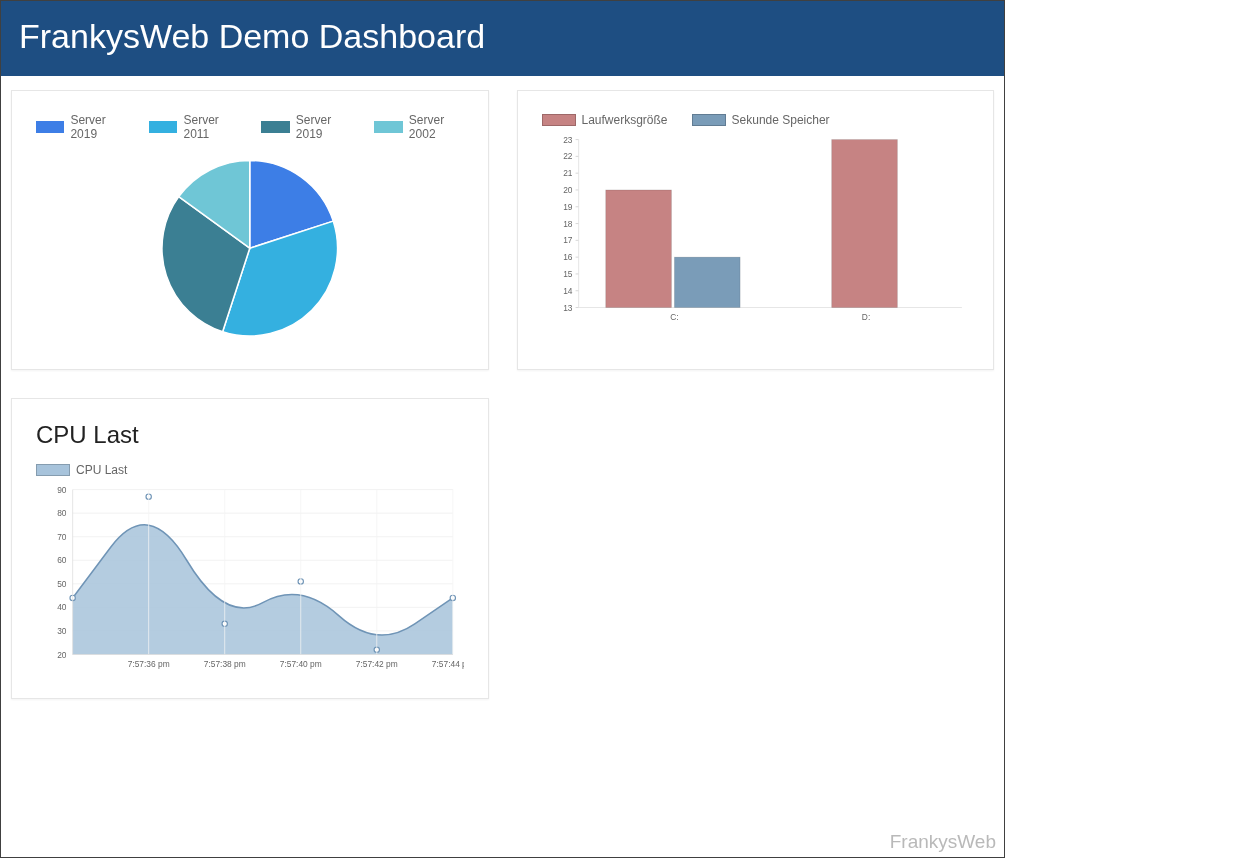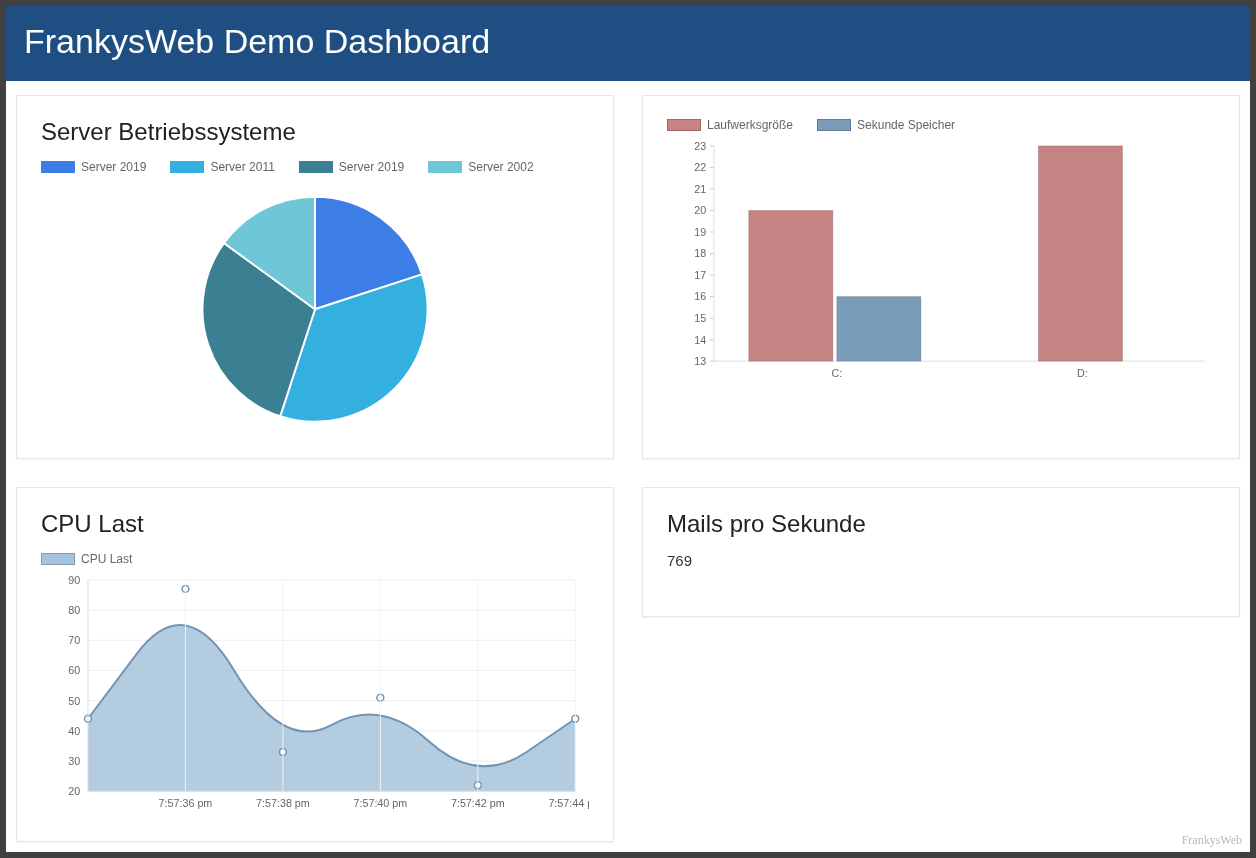--- a/index.html
+++ b/index.html
@@ -3,23 +3,23 @@
 <meta charset="utf-8">
 <style>
   * { box-sizing: border-box; }
   body {
     margin: 0;
     font-family: "Helvetica Neue", Helvetica, Arial, sans-serif;
     background: #ffffff;
     color: #333;
   }
   .page {
-    width: 1256px;
+    width: 1005px;
     height: 858px;
-    border: 6px solid #404040;
+    border: 1px solid #404040;
     position: relative;
     overflow: hidden;
   }
   .header {
     background: #1e4e82;
     color: #fff;
     padding: 16px 18px 20px 18px;
   }
   .header h1 {
     margin: 0;
@@ -54,38 +54,36 @@
   .legend-row { display:flex; align-items:center; gap:6px; }
   .swatch { width: 34px; height: 12px; display:inline-block; }
   .swatch-sm { width: 34px; height: 12px; display:inline-block; border:1px solid rgba(0,0,0,0.2);}
   .chart-area { width: 100%; }
   .tick-text { font-size: 11px; fill: #666; }
   .footer-brand {
     position: absolute;
     right: 8px;
     bottom: 4px;
     color: #b9b9b9;
-    font-size: 12px;
-    font-family: Liberation Serif, serif;
+    font-size: 19px;
   }
   .value-big { font-size: 15px; color:#333; }
 </style>
 </head>
 <body>
 
 <div class="page">
 
   <div class="header">
     <h1>FrankysWeb Demo Dashboard</h1>
   </div>
 
   <div class="grid">
 
     <div class="panel">
-      <h2>Server Betriebssysteme</h2>
       <div class="legend" id="pie-legend">
           <div class="legend-row">
             <span class="swatch" style="background: rgb(61, 126, 230);"></span>
             <span>Server 2019</span>
           </div>
           <div class="legend-row">
             <span class="swatch" style="background: rgb(52, 176, 224);"></span>
             <span>Server 2011</span>
           </div>
           <div class="legend-row">
@@ -190,21 +188,17 @@
           <text x="346.8" y="238" text-anchor="middle" class="tick-text">7:57:40 pm</text>
           <line x1="446.40000000000003" x2="446.40000000000003" y1="6" y2="222" stroke="#f3f3f3"></line>
           <text x="446.40000000000003" y="238" text-anchor="middle" class="tick-text">7:57:42 pm</text>
           <line x1="546" x2="546" y1="6" y2="222" stroke="#f3f3f3"></line>
           <text x="546" y="238" text-anchor="middle" class="tick-text">7:57:44 pm</text>
           <line x1="48" x2="48" y1="6" y2="222" stroke="#ddd"></line>
           <line x1="48" x2="546" y1="222" y2="222" stroke="#ddd"></line>
         </svg>
     </div>
 
-    <div class="panel" style="height:130px">
-      <h2>Mails pro Sekunde</h2>
-      <div class="value-big">769</div>
-    </div>
 
   </div>
 
   <div class="footer-brand">FrankysWeb</div>
 </div>
 
 </body></html>

